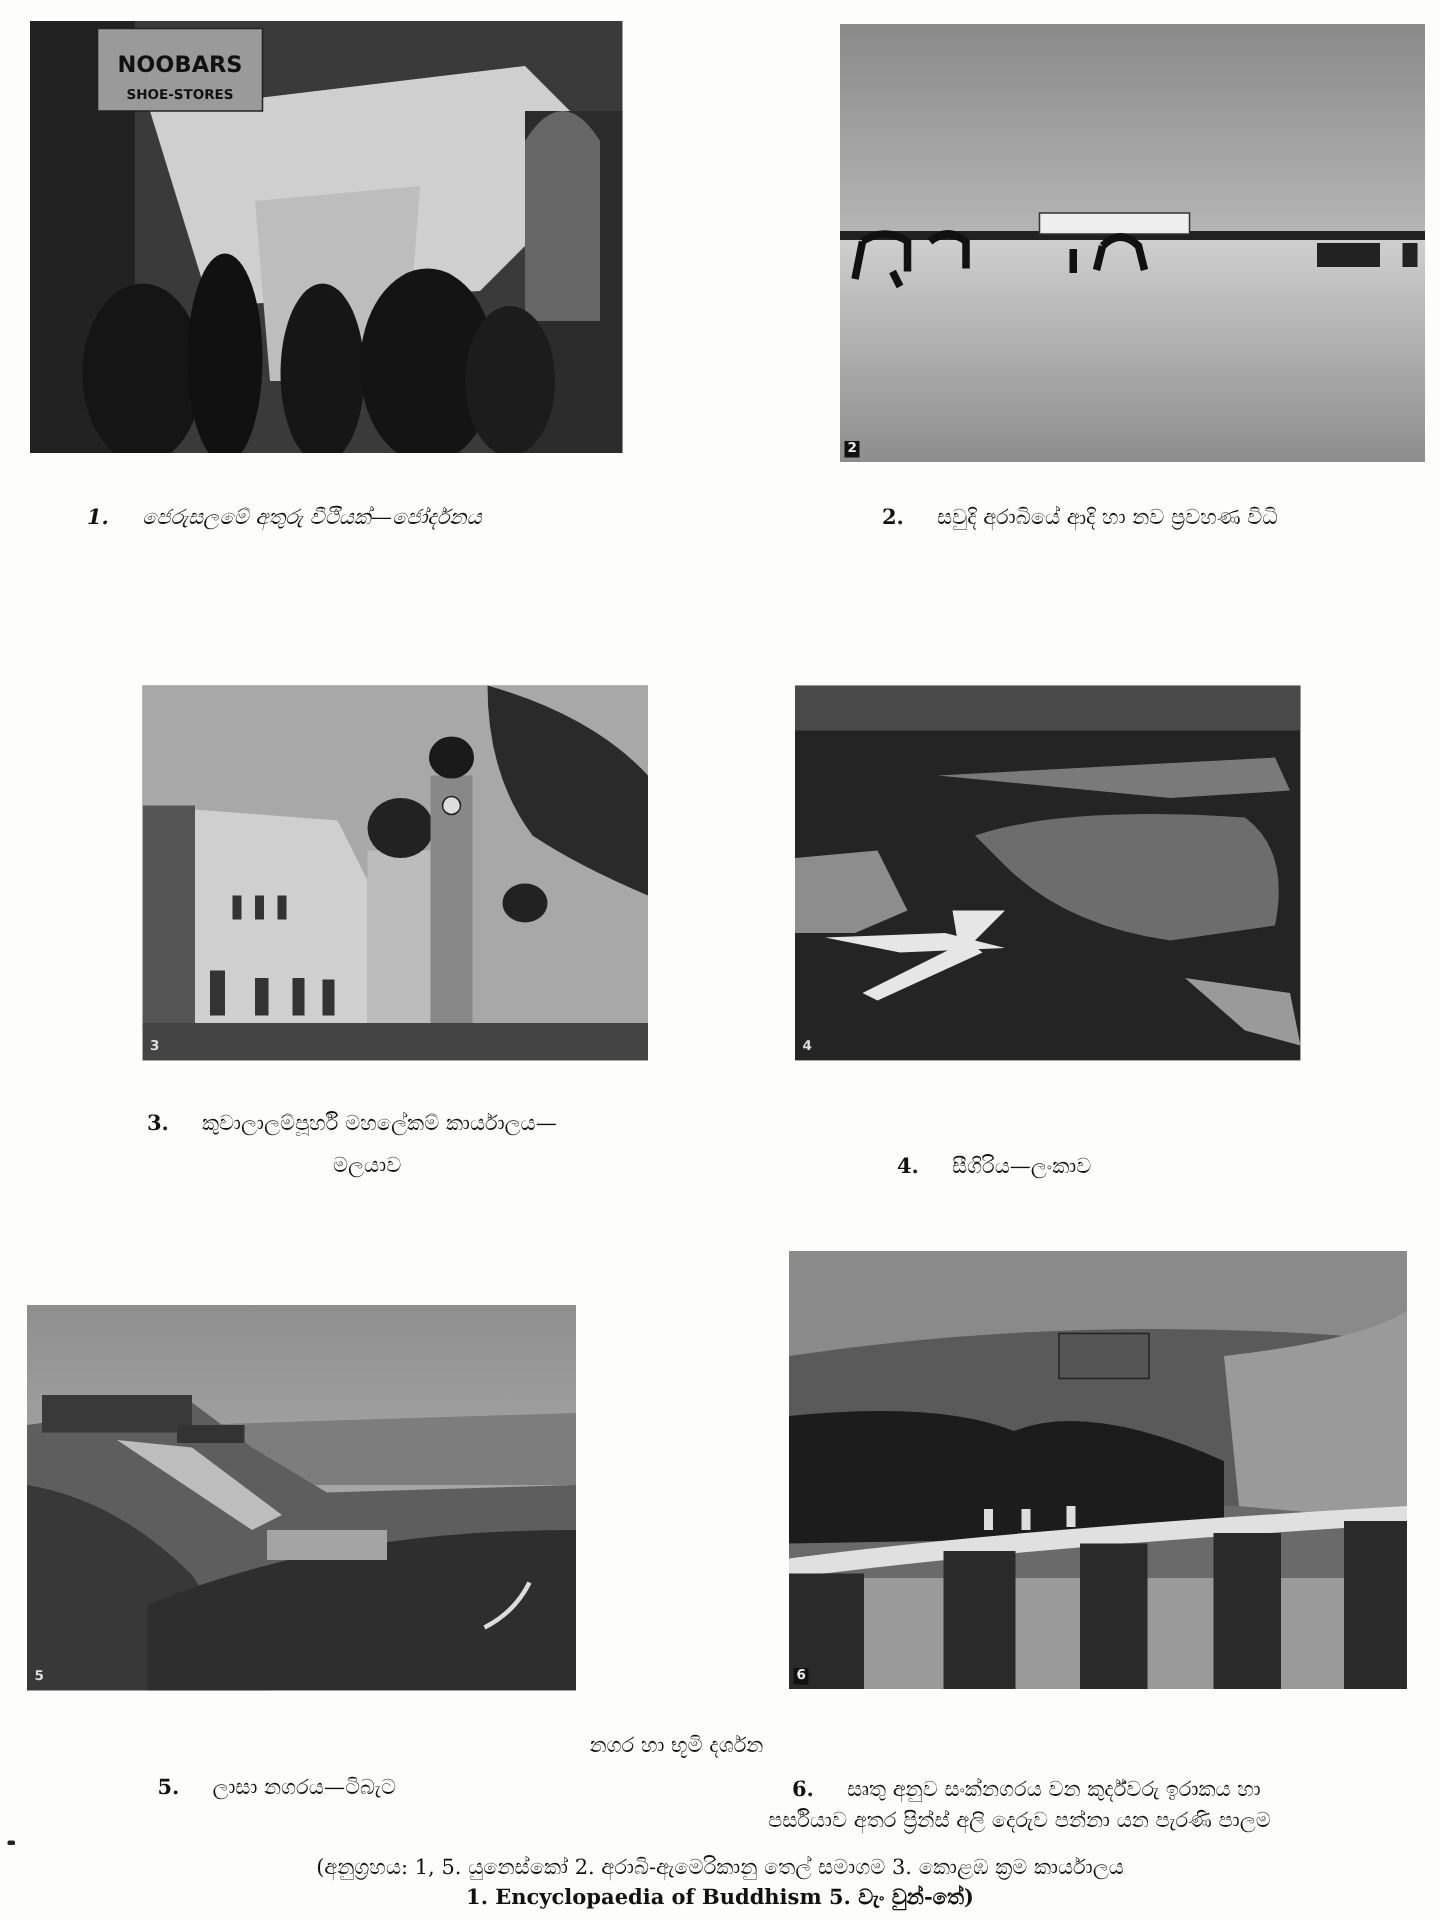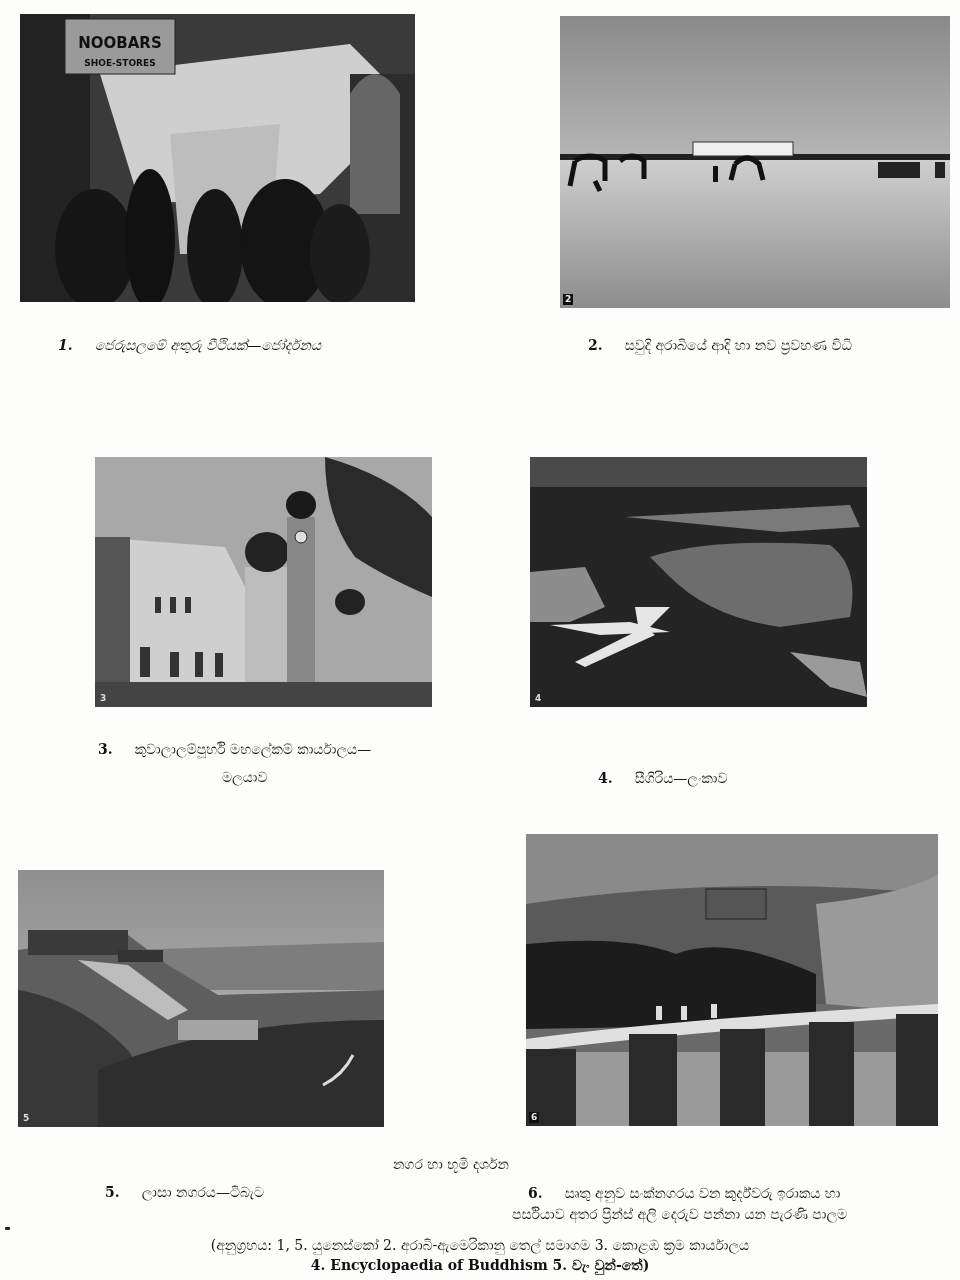--- a/index.html
+++ b/index.html
@@ -180,15 +180,15 @@
 </div>
 
 <div class="cap" style="left:528px;top:1185px;">
   <span class="num">6.</span><span>සෘතු අනුව සංක්‍නගරය වන කුර්ද්වරු ඉරාකය හා</span>
 </div>
 <div class="cap" style="left:512px;top:1206px;">
   <span>පර්සියාව අතර ප්‍රින්ස් අලි දෙරුව පන්නා යන පැරණි පාලම</span>
 </div>
 
 <div class="cap center" style="left:0;width:960px;top:1237px;">(අනුග්‍රහය:  1,  5. යුනෙස්කෝ   2.  අරාබි-ඇමෙරිකානු තෙල් සමාගම   3.  කොළඹ ක්‍රම කාර්යාලය</div>
-<div class="cap center" style="left:0;width:960px;top:1257px;font-weight:bold;">4.  Encyclopaedia of Buddhism   5.  වැං වුන්-තේ)</div>
+<div class="cap center" style="left:0;width:960px;top:1257px;font-weight:bold;">1.  Encyclopaedia of Buddhism   5.  වැං වුන්-තේ)</div>
 
 <div class="dot"></div>
 
 </body></html>

